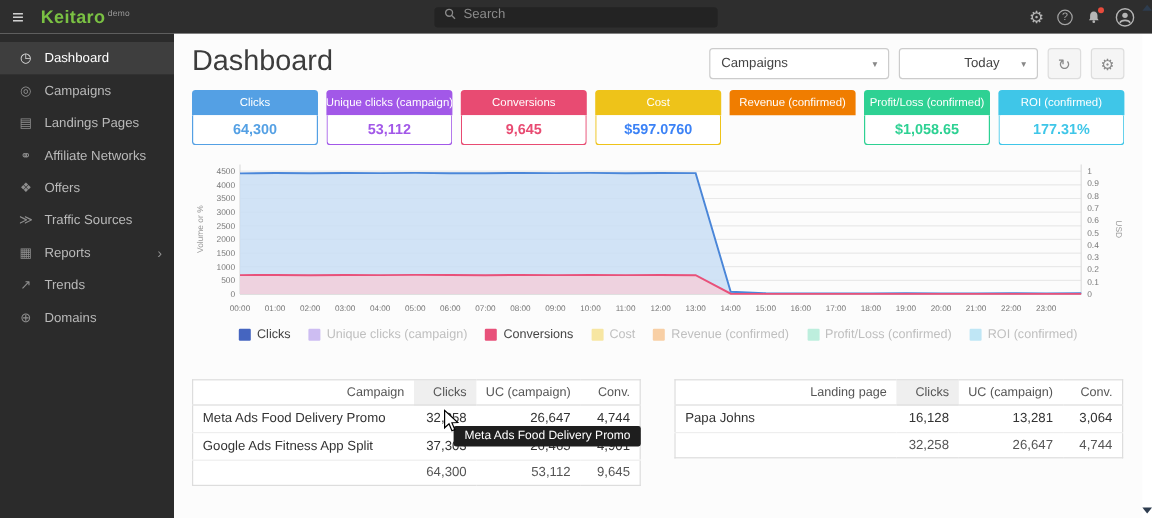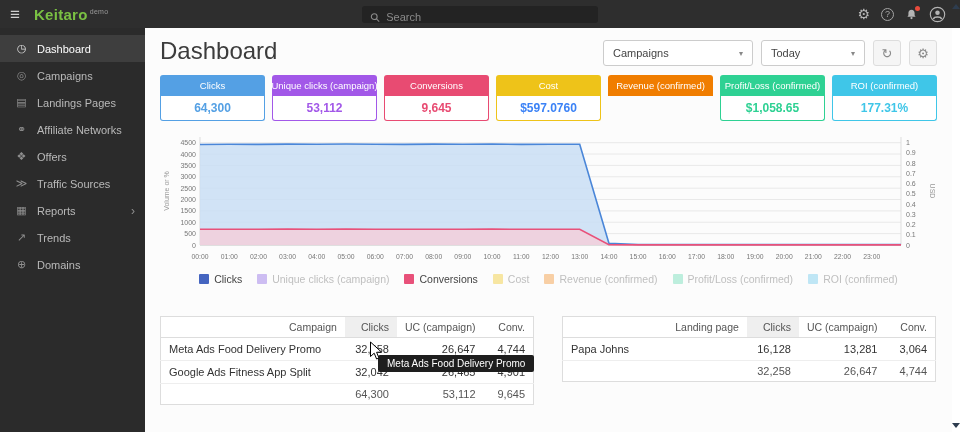--- a/index.html
+++ b/index.html
@@ -4,21 +4,21 @@
 <style>
   * { box-sizing: border-box; margin: 0; padding: 0; }
   html,body { width:960px; height:432px; }
   body { position:relative; overflow:hidden; background:#fff; font-family:"Liberation Sans",sans-serif; }
 
   
   .topbar { position:absolute; top:0; left:0; right:0; height:28px; background:#2e2e2e; display:flex; align-items:center; z-index:5; }
   .hamburger { color:#cfcfcf; font-size:17px; margin-left:10px; cursor:pointer; line-height:1; }
   .logo { color:#7ac143; font-weight:bold; font-size:15px; margin-left:14px; letter-spacing:.3px; cursor:pointer; }
   .logo sup { color:#9a9a9a; font-weight:normal; font-size:7px; margin-left:2px; }
-  .search { position:absolute; left:50%; transform:translateX(-50%); width:236px; height:17px; background:#232323; border-radius:3px; display:flex; align-items:flex-end; padding:0 8px; }
+  .search { position:absolute; left:50%; transform:translateX(-50%); width:236px; height:17px; background:#232323; border-radius:3px; display:flex; align-items:flex-start; padding:0 8px; }
   .search input { background:transparent; border:none; outline:none; color:#bbb; font-size:11px; margin-left:6px; width:100%; font-family:inherit; }
   .search input::placeholder { color:#8a8a8a; }
   .top-icons { margin-left:auto; margin-right:14px; display:flex; align-items:center; gap:11px; }
   .tb-ic { color:#b5b5b5; font-size:14px; line-height:1; cursor:pointer; display:flex; align-items:center; justify-content:center; }
   .help-circ { width:13px; height:13px; border:1px solid #a5a5a5; border-radius:50%; color:#a5a5a5; font-size:9px; }
   .bell-wrap { position:relative; }
   .bell-dot { position:absolute; top:-2px; right:-2px; width:5px; height:5px; background:#e84b3c; border-radius:50%; }
 
   
   .sidebar { position:absolute; left:0; top:28px; bottom:0; width:145px; background:#2b2b2b; z-index:4; padding-top:7px; }
@@ -29,21 +29,21 @@
   .chev { margin-left:auto; color:#8f8f8f; font-size:12px; }
 
   
   .main { position:absolute; left:145px; top:28px; right:8px; bottom:0; background:#fcfcfc; }
   .header-row { position:absolute; top:9px; left:15px; right:15px; height:34px; }
   .page-title { font-size:24px; font-weight:400; color:#3c3c3c; }
   .controls { position:absolute; right:0; top:3px; display:flex; gap:8px; }
   .select { height:26px; border:1px solid #ccc; border-radius:3px; background:#fff; display:flex; align-items:center; justify-content:space-between; padding:0 9px; font-size:11px; color:#444; cursor:pointer; }
   .select .caret { color:#888; font-size:8px; margin-left:18px; }
   .sel-campaigns { width:150px; }
-  .sel-range { width:104px; }
+  .sel-range { width:116px;justify-content:flex-end; }
   .icon-btn { width:28px; height:26px; border:1px solid #ddd; background:#f5f5f5; border-radius:3px; color:#8a8a8a; font-size:13px; display:flex; align-items:center; justify-content:center; cursor:pointer; }
 
   
   .cards { position:absolute; top:47px; left:15px; right:15px; display:flex; gap:7px; }
   .card { flex:1; min-width:0; }
   .card-head { height:21px; border-radius:3px 3px 0 0; color:#fff; font-size:9.5px; display:flex; align-items:center; justify-content:center; white-space:nowrap; overflow:hidden; }
   .card-body { height:25px; background:#fff; border:1px solid; border-top:none; border-radius:0 0 3px 3px; display:flex; align-items:center; justify-content:center; font-size:12px; font-weight:bold; }
 
   
   .chart-wrap { position:absolute; top:103px; left:15px; right:15px; height:136px; }
@@ -312,21 +312,21 @@
         </thead>
         <tbody>
           <tr>
             <td>Meta Ads Food Delivery Promo</td>
             <td class="num">32,258</td>
             <td class="num">26,647</td>
             <td class="num">4,744</td>
           </tr>
           <tr>
             <td>Google Ads Fitness App Split</td>
-            <td class="num">32,042</td>
+            <td class="num">37,303</td>
             <td class="num">26,465</td>
             <td class="num">4,901</td>
           </tr>
         </tbody>
         <tfoot>
           <tr>
             <td></td>
             <td class="num">64,300</td>
             <td class="num">53,112</td>
             <td class="num">9,645</td>

